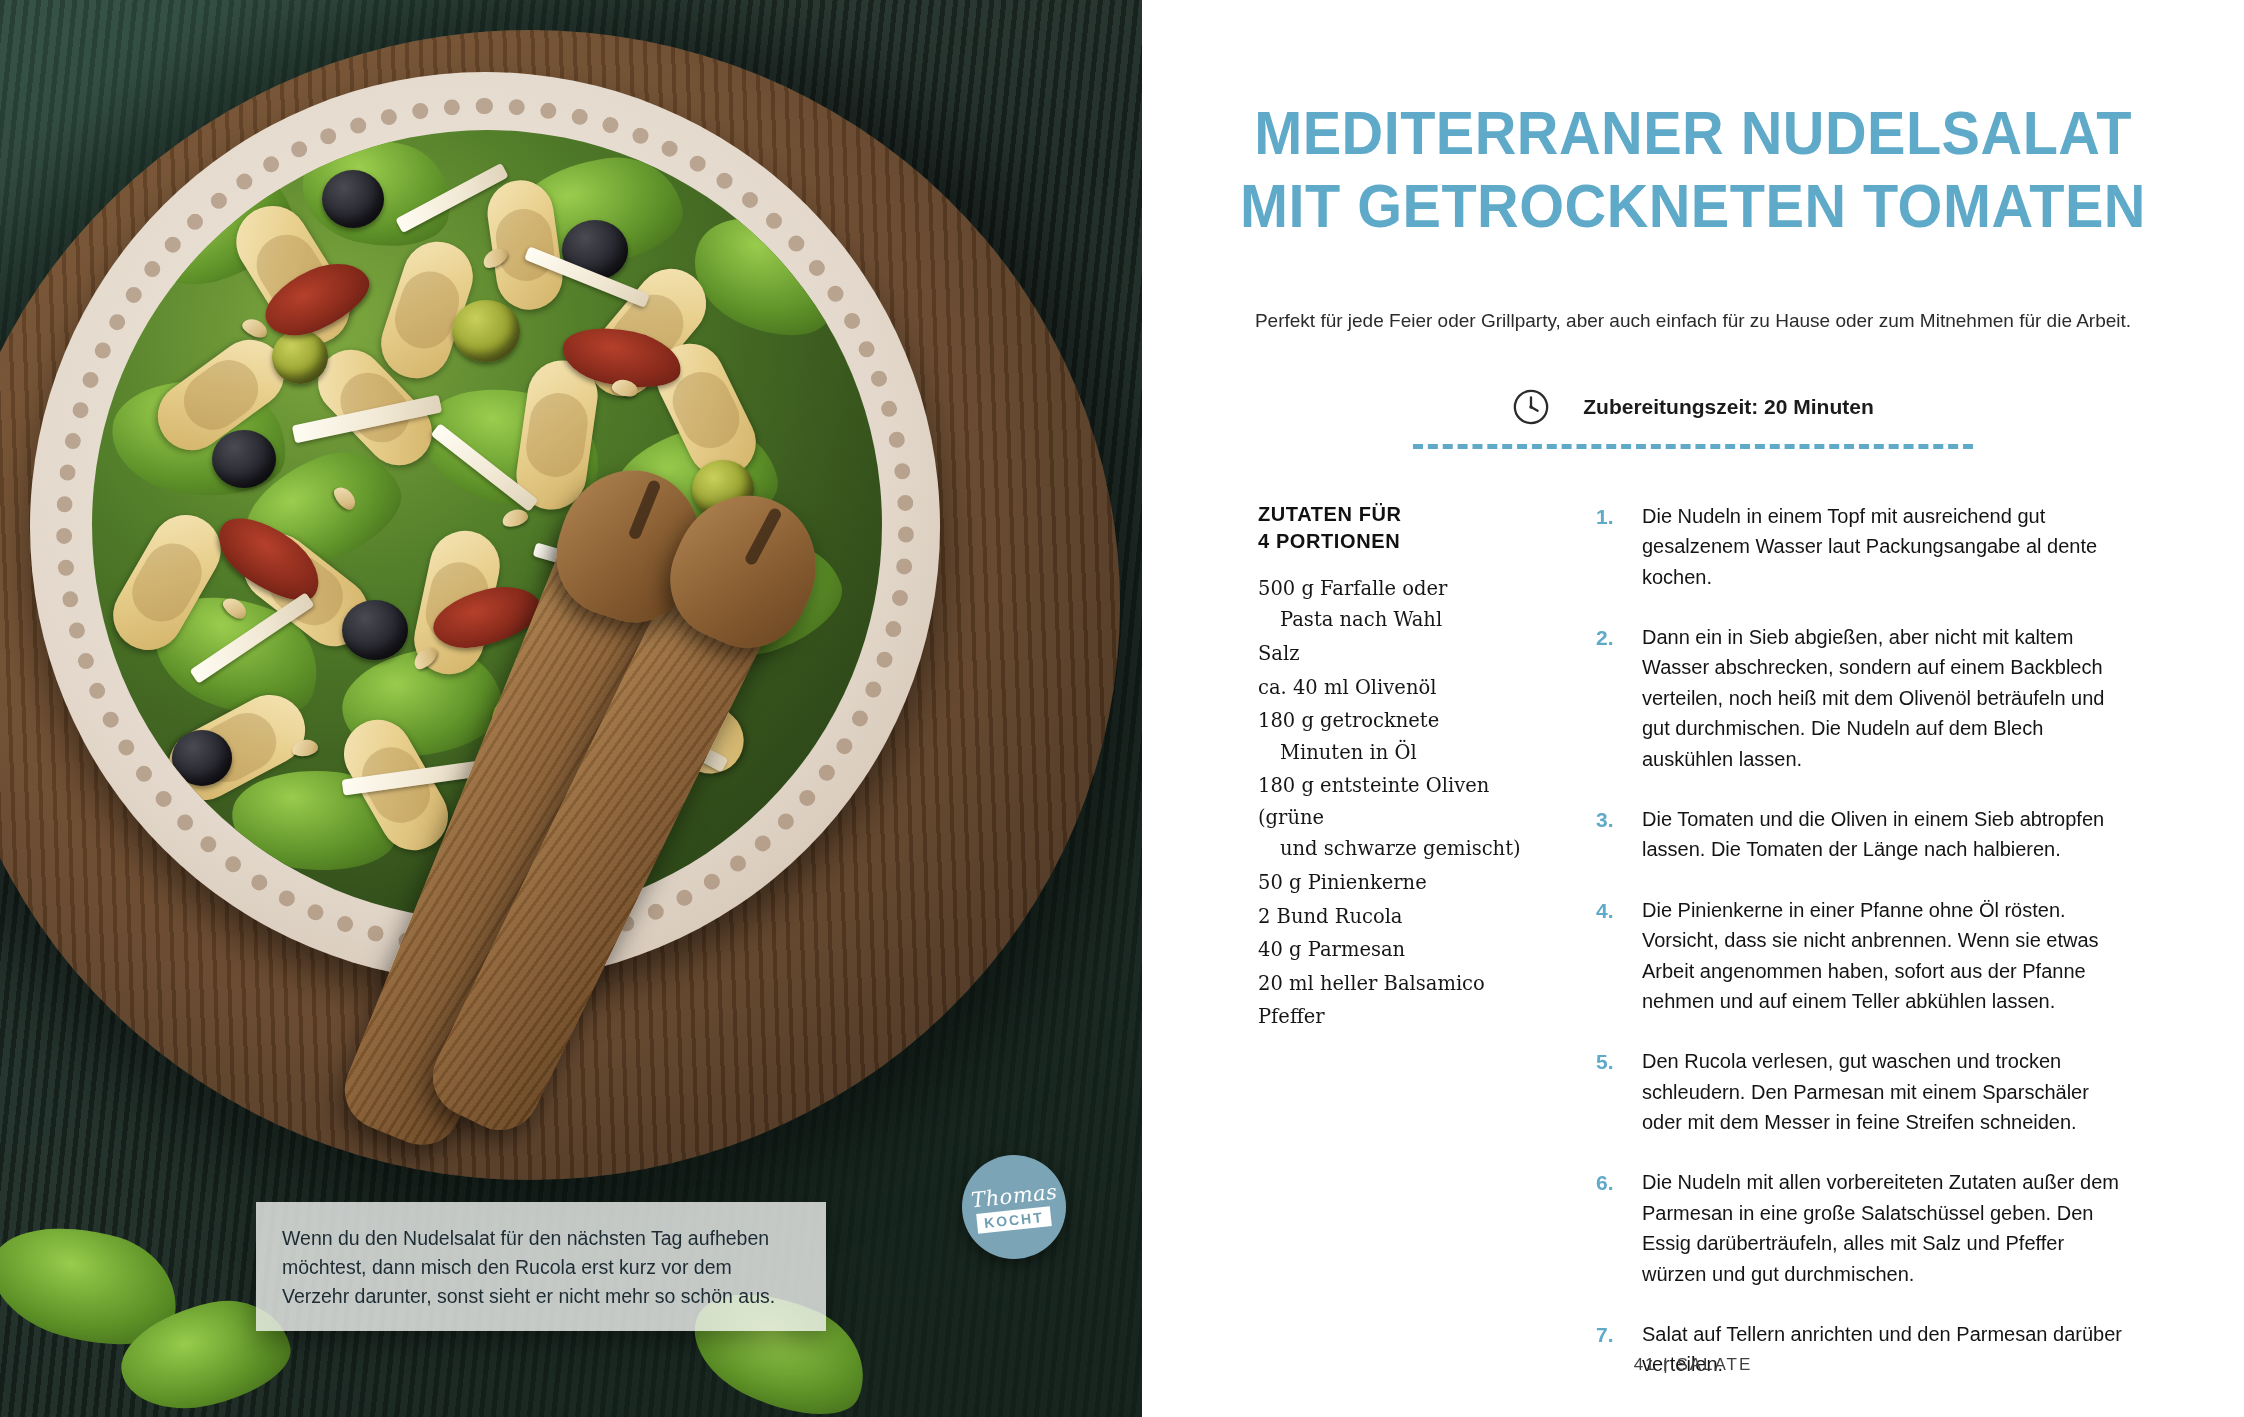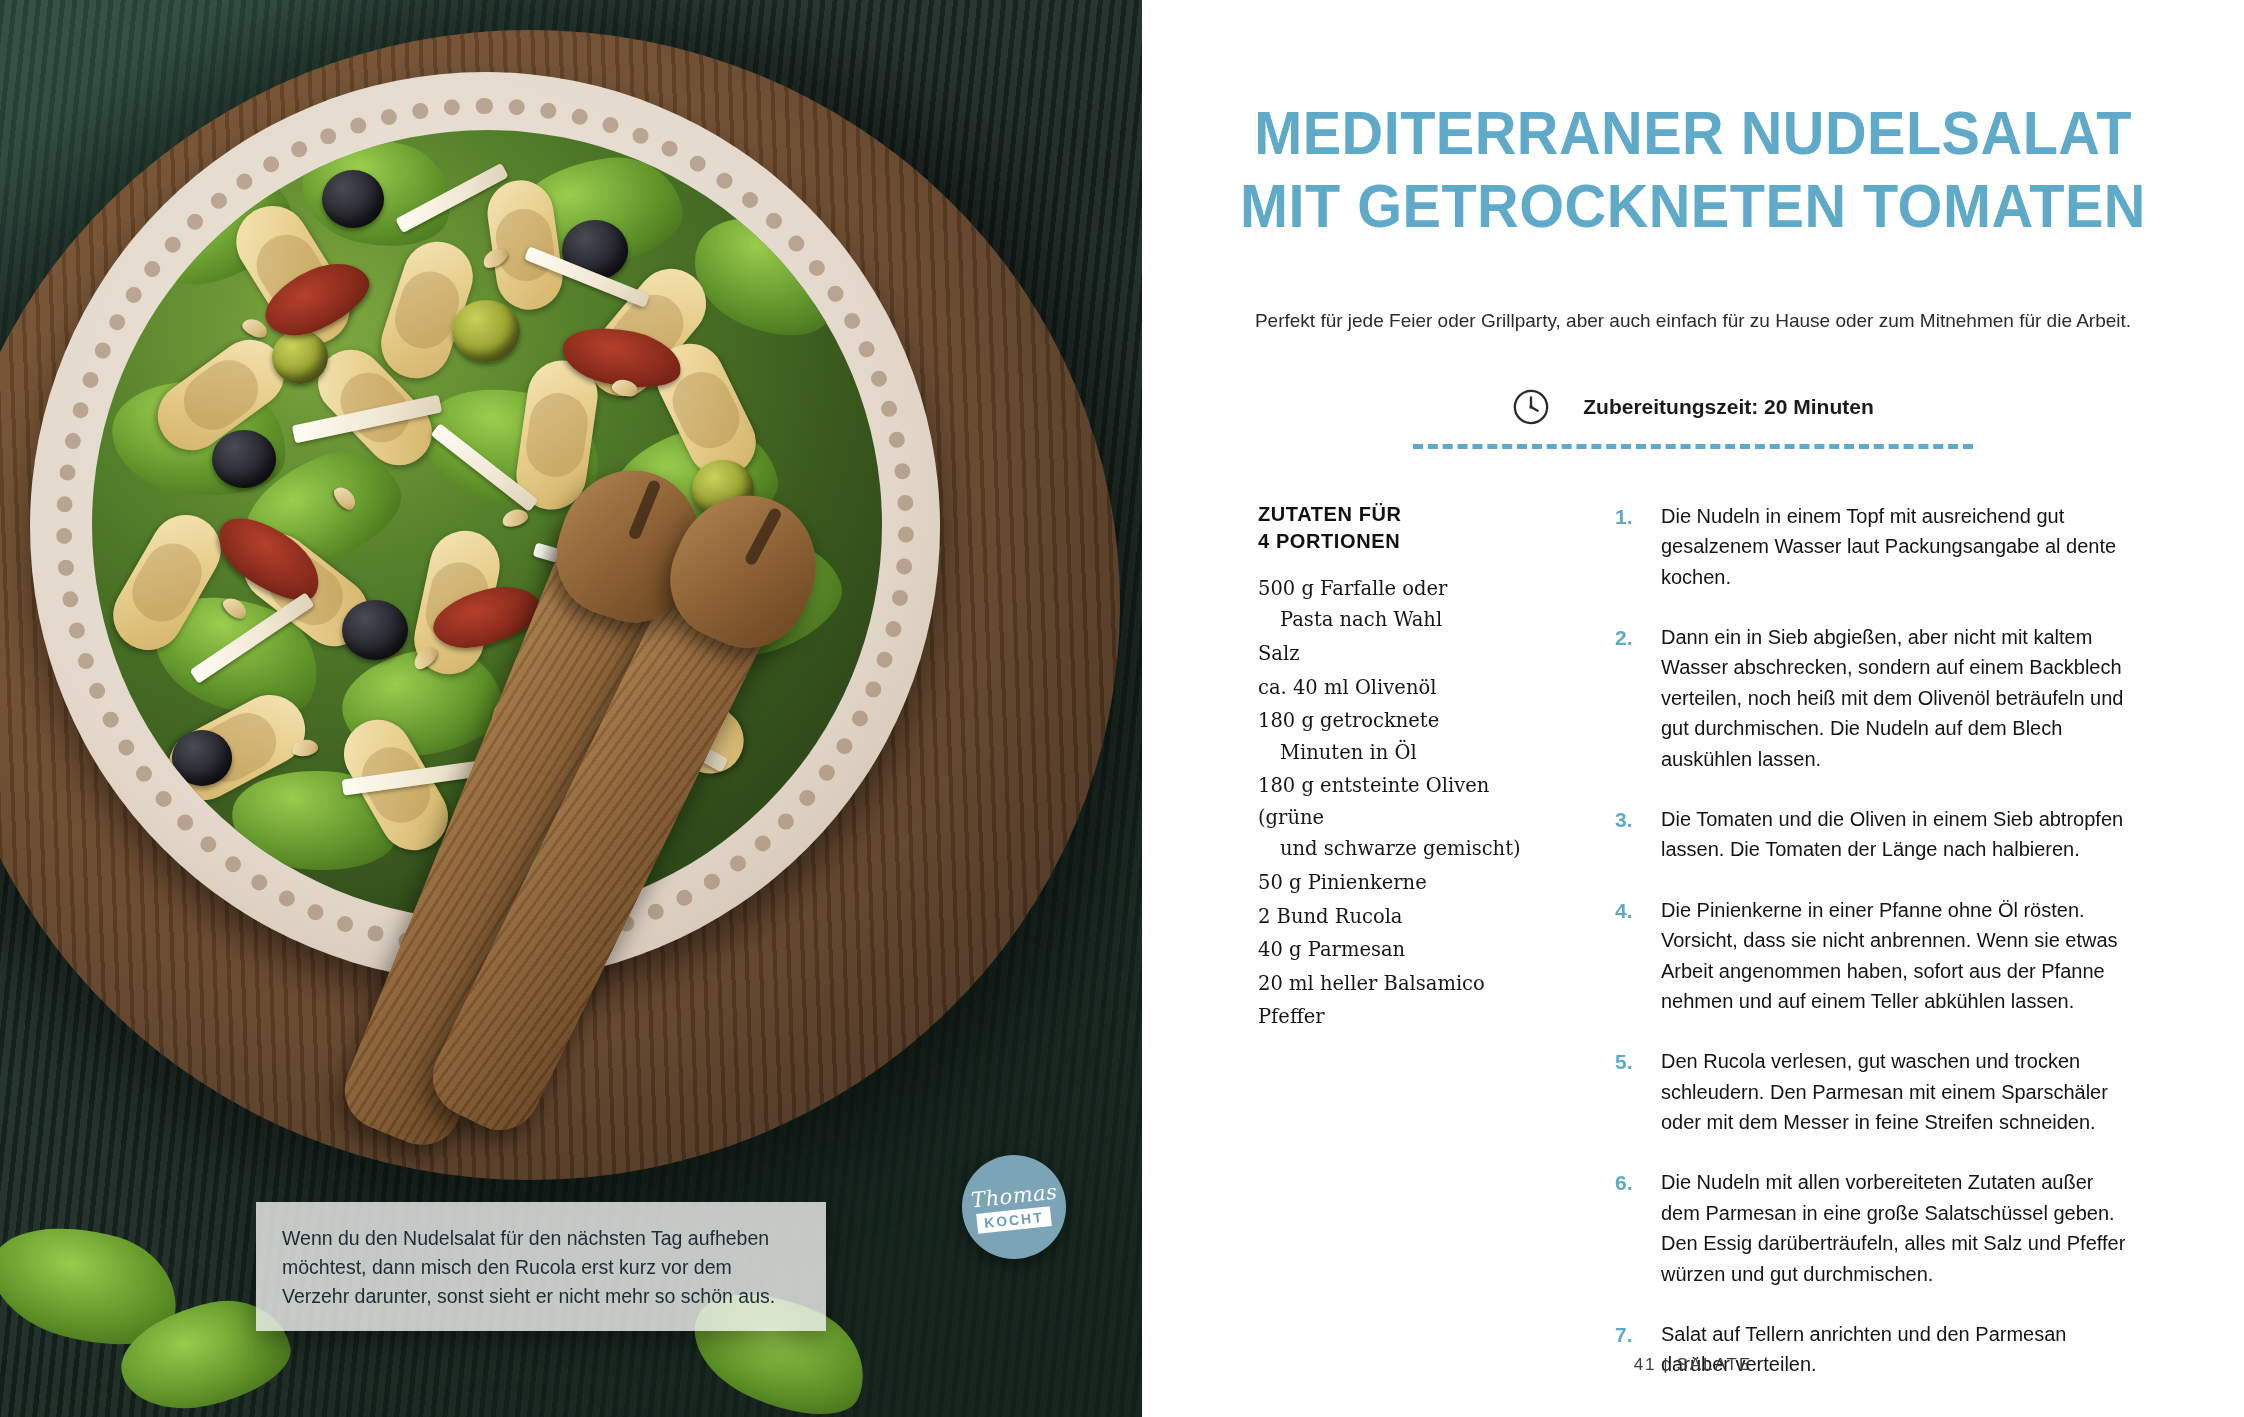--- a/index.html
+++ b/index.html
@@ -274,21 +274,21 @@
     margin: 18px auto 0;
     width: 560px;
     height: 0;
     border-top: 5px dashed #5fa9c9;
   }
 
   .columns {
     display: flex;
     margin-top: 52px;
     padding: 0 116px 0 116px;
-    gap: 71px;
+    gap: 52px;
   }
   .col-ingredients {
     width: 280px;
     flex: 0 0 280px;
   }
   .ing-head {
     font-size: 20px;
     font-weight: bold;
     line-height: 1.35;
     letter-spacing: .6px;

